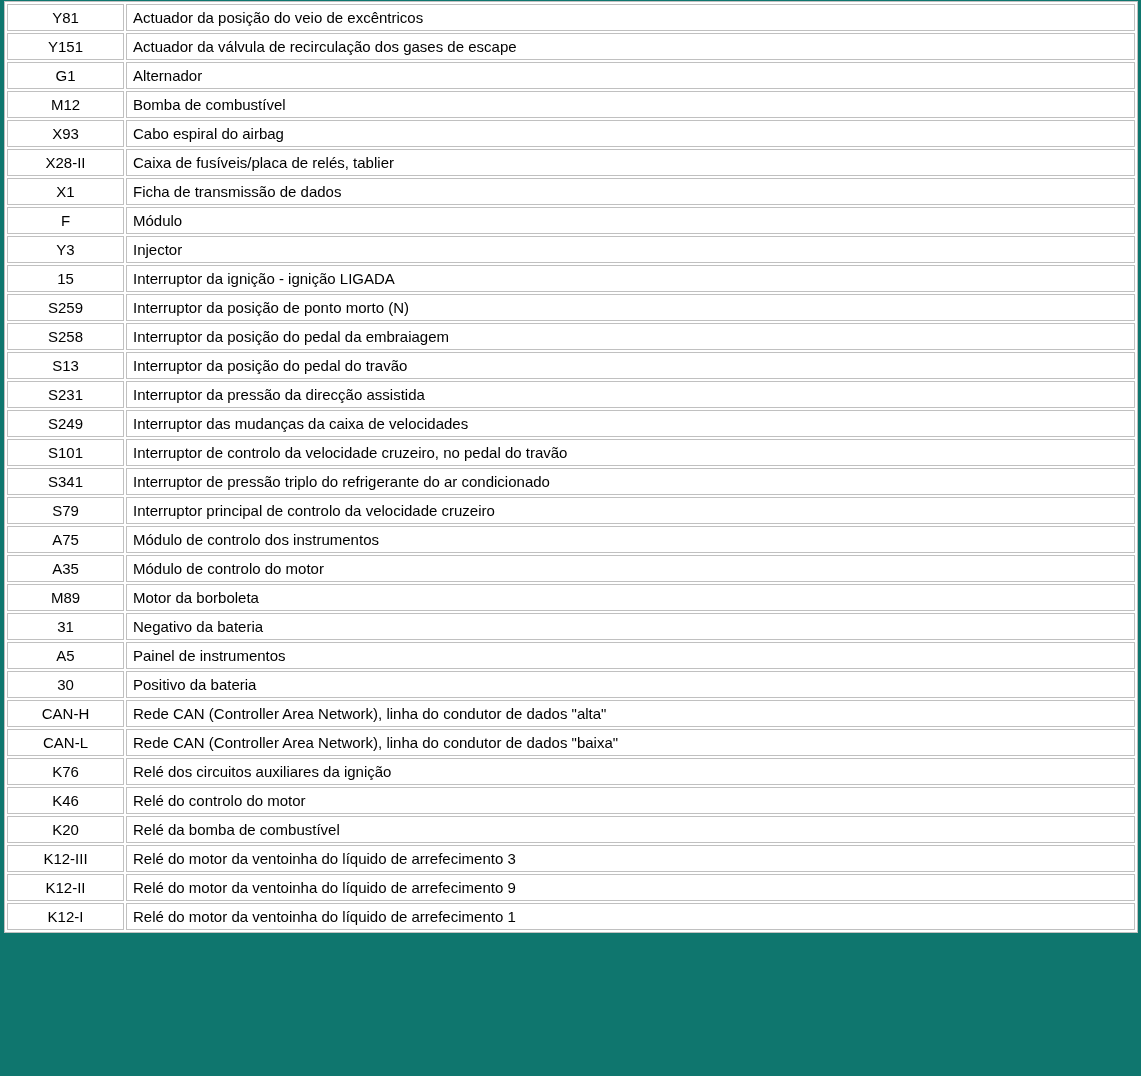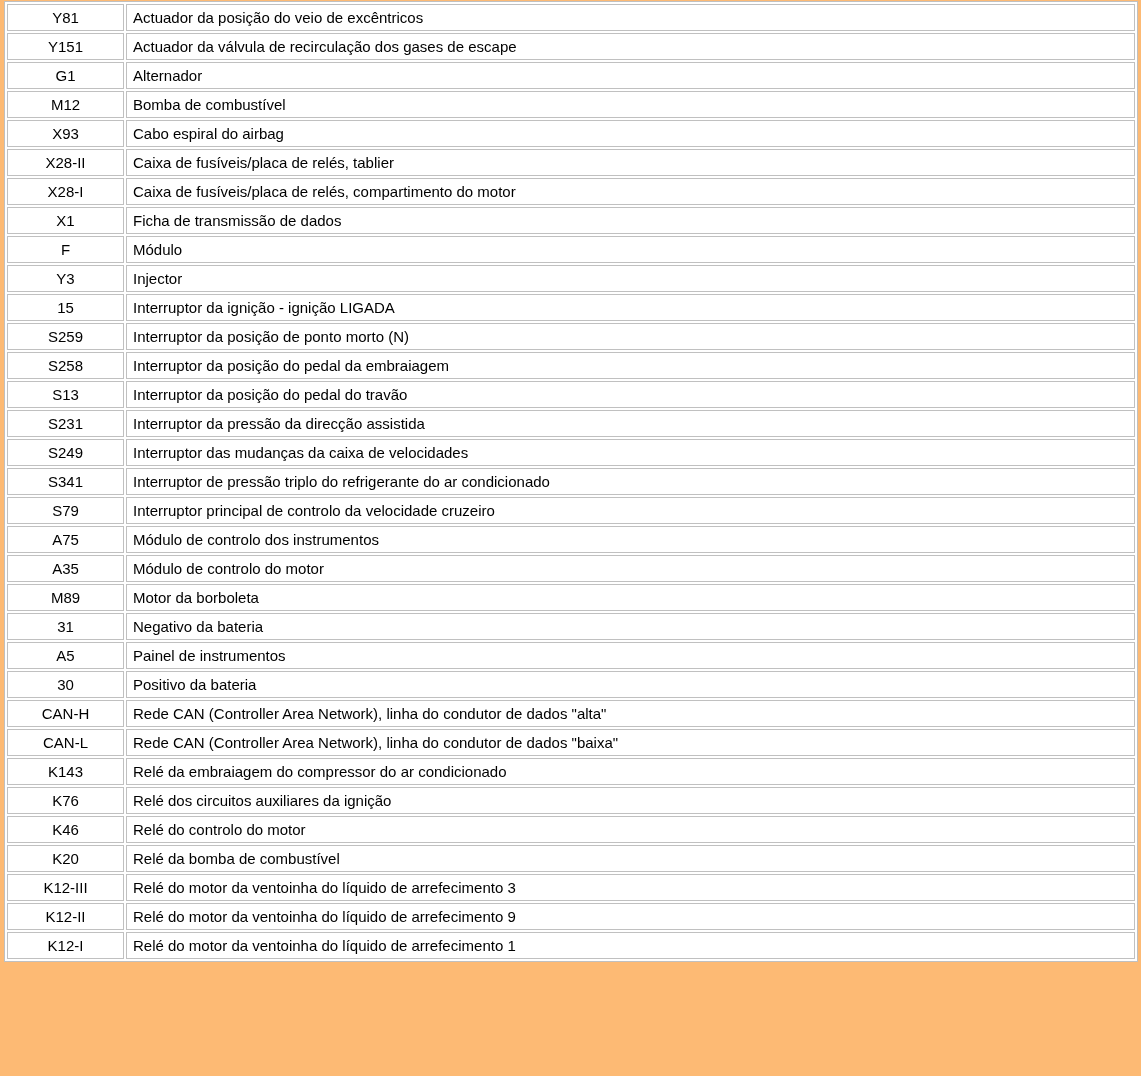--- a/index.html
+++ b/index.html
@@ -4,21 +4,21 @@
 <style>
   html, body {
     margin: 0;
     padding: 0;
     background: #ffffff;
     font-family: "Liberation Sans", sans-serif;
   }
   .page {
     width: 1141px;
     height: 1076px;
-    background: #fdba74;
+    background: #0f766e;
     overflow: hidden;
   }
   table.legend {
     border-collapse: separate;
     border-spacing: 2px;
     border: 1px solid #c0c0c0;
     margin: 1px 0 0 4px;
     width: 1134px;
     table-layout: fixed;
     background: #ffffff;
@@ -72,24 +72,20 @@
   <tr>
     <td class="code">X93</td>
     <td class="desc">Cabo espiral do airbag</td>
   </tr>
 
   <tr>
     <td class="code">X28-II</td>
     <td class="desc">Caixa de fusíveis/placa de relés, tablier</td>
   </tr>
 
-  <tr>
-    <td class="code">X28-I</td>
-    <td class="desc">Caixa de fusíveis/placa de relés, compartimento do motor</td>
-  </tr>
 
   <tr>
     <td class="code">X1</td>
     <td class="desc">Ficha de transmissão de dados</td>
   </tr>
 
   <tr>
     <td class="code">F</td>
     <td class="desc">Módulo</td>
   </tr>
@@ -122,20 +118,24 @@
   <tr>
     <td class="code">S231</td>
     <td class="desc">Interruptor da pressão da direcção assistida</td>
   </tr>
 
   <tr>
     <td class="code">S249</td>
     <td class="desc">Interruptor das mudanças da caixa de velocidades</td>
   </tr>
 
+  <tr>
+    <td class="code">S101</td>
+    <td class="desc">Interruptor de controlo da velocidade cruzeiro, no pedal do travão</td>
+  </tr>
 
   <tr>
     <td class="code">S341</td>
     <td class="desc">Interruptor de pressão triplo do refrigerante do ar condicionado</td>
   </tr>
 
   <tr>
     <td class="code">S79</td>
     <td class="desc">Interruptor principal de controlo da velocidade cruzeiro</td>
   </tr>
@@ -173,24 +173,20 @@
   <tr>
     <td class="code">CAN-H</td>
     <td class="desc">Rede CAN (Controller Area Network), linha do condutor de dados "alta"</td>
   </tr>
 
   <tr>
     <td class="code">CAN-L</td>
     <td class="desc">Rede CAN (Controller Area Network), linha do condutor de dados "baixa"</td>
   </tr>
 
-  <tr>
-    <td class="code">K143</td>
-    <td class="desc">Relé da embraiagem do compressor do ar condicionado</td>
-  </tr>
 
 
   <tr>
     <td class="code">K76</td>
     <td class="desc">Relé dos circuitos auxiliares da ignição</td>
   </tr>
 
   <tr>
     <td class="code">K46</td>
     <td class="desc">Relé do controlo do motor</td>

